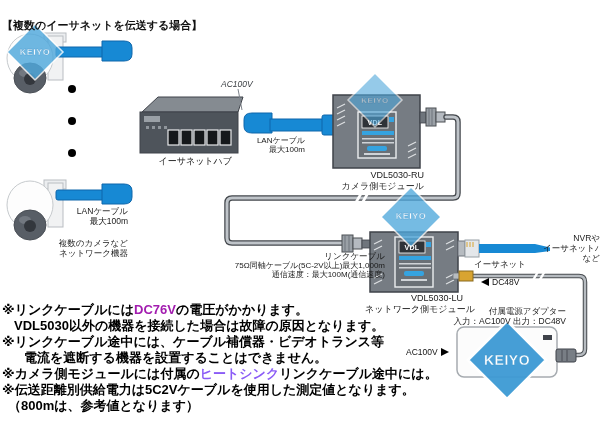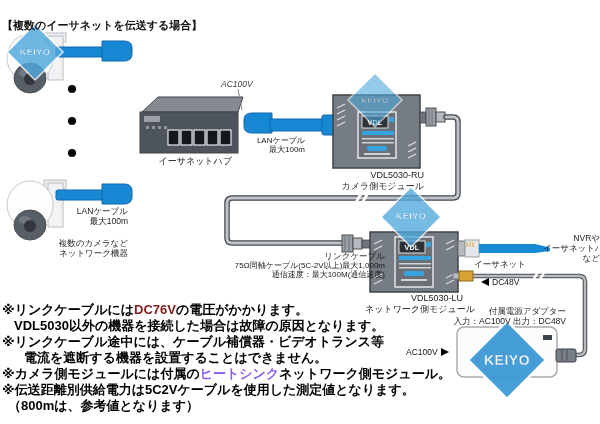--- a/index.html
+++ b/index.html
@@ -5,21 +5,21 @@
   html,body{margin:0;padding:0;background:#fff;}
   #canvas{position:relative;width:600px;height:424px;background:#fff;overflow:hidden;
           font-family:"Liberation Sans","DejaVu Sans",sans-serif;color:#111;}
   svg{position:absolute;left:0;top:0;}
   .lbl{position:absolute;font-size:8.5px;line-height:1.18;text-align:right;white-space:nowrap;color:#1a1a1a;}
   .lbl.small{font-size:8px;}
   .title{position:absolute;left:2px;top:18px;font-size:11px;font-weight:bold;white-space:nowrap;}
   .ac-label{position:absolute;font-size:8.5px;font-style:italic;color:#3a3e42;white-space:nowrap;}
   .notes{position:absolute;left:2px;top:302px;}
   .note{font-size:13px;font-weight:bold;line-height:16px;white-space:nowrap;color:#000;}
-  .note .blue{color:#7f1d1d;}
+  .note .blue{color:#a21caf;}
   .note .red{color:#8b5cf6;}
   .ind12{padding-left:12px;}
   .ind22{padding-left:22px;}
   .ind6{padding-left:6px;}
   .tri-left{display:inline-block;width:0;height:0;border-top:4px solid transparent;
             border-bottom:4px solid transparent;border-right:8px solid #000;margin-right:3px;vertical-align:middle;}
   .tri-right{display:inline-block;width:0;height:0;border-top:4px solid transparent;
              border-bottom:4px solid transparent;border-left:8px solid #000;margin-left:3px;vertical-align:middle;}
   .inline-lbl{position:absolute;font-size:8.5px;white-space:nowrap;display:flex;align-items:center;}
   svg text.keiyo{font-weight:bold;fill:#fff;stroke:#2e8cc8;stroke-width:.35px;letter-spacing:.5px;}
@@ -275,18 +275,18 @@
 <div class="inline-lbl" style="left:406px;top:347px;">
   <span>AC100V</span>
   <span class="tri-right"></span>
 </div>
 
 <div class="notes">
   <div class="note"><span>※リンクケーブルには</span><span class="blue">DC76V</span><span>の電圧がかかります。</span></div>
   <div class="note ind12">VDL5030以外の機器を接続した場合は故障の原因となります。</div>
   <div class="note">※リンクケーブル途中には、ケーブル補償器・ビデオトランス等</div>
   <div class="note ind22">電流を遮断する機器を設置することはできません。</div>
-  <div class="note"><span>※カメラ側モジュールには付属の</span><span class="red">ヒートシンク</span><span>ネットワーク側モジュール。</span></div>
+  <div class="note"><span>※カメラ側モジュールには付属の</span><span class="red">ヒートシンク</span><span>リンクケーブル途中には。</span></div>
   <div class="note">※伝送距離別供給電力は5C2Vケーブルを使用した測定値となります。</div>
   <div class="note ind6">（800mは、参考値となります）</div>
 </div>
 
 </div>
 
 </body></html>

